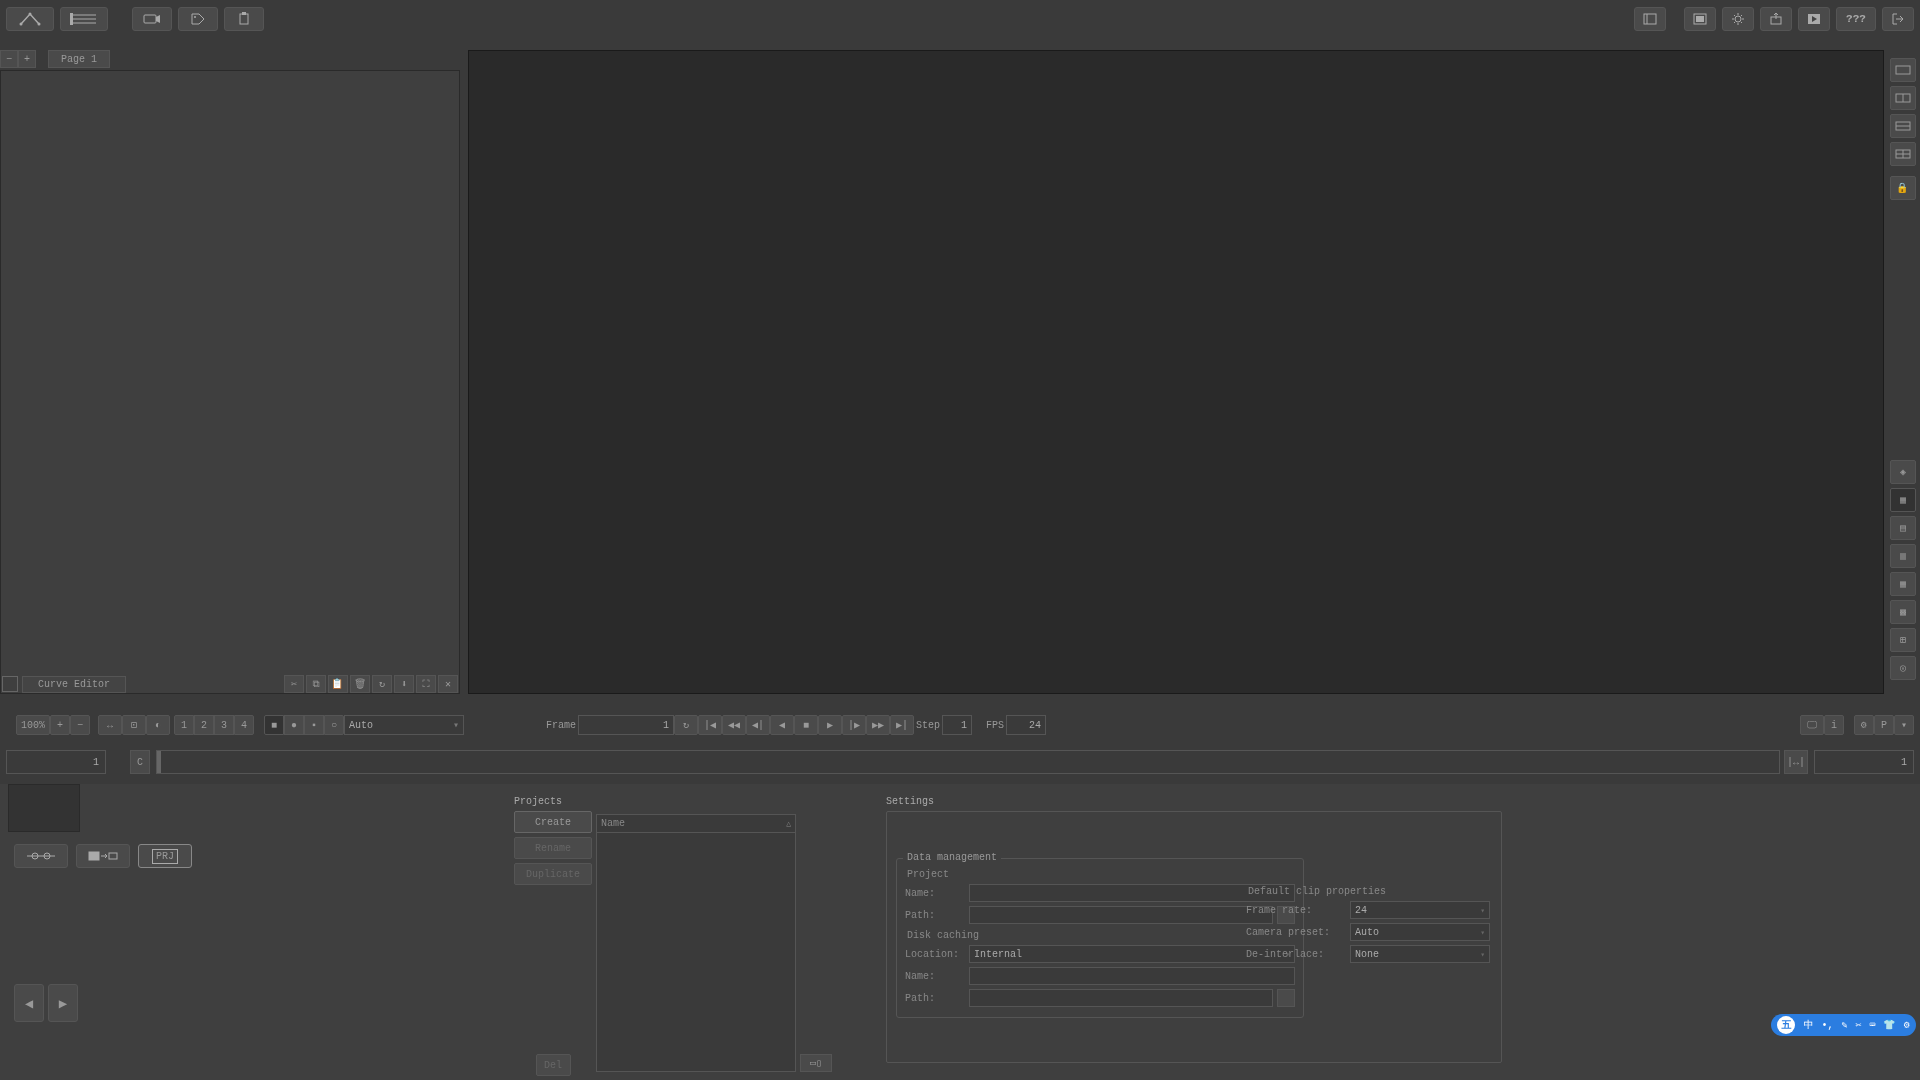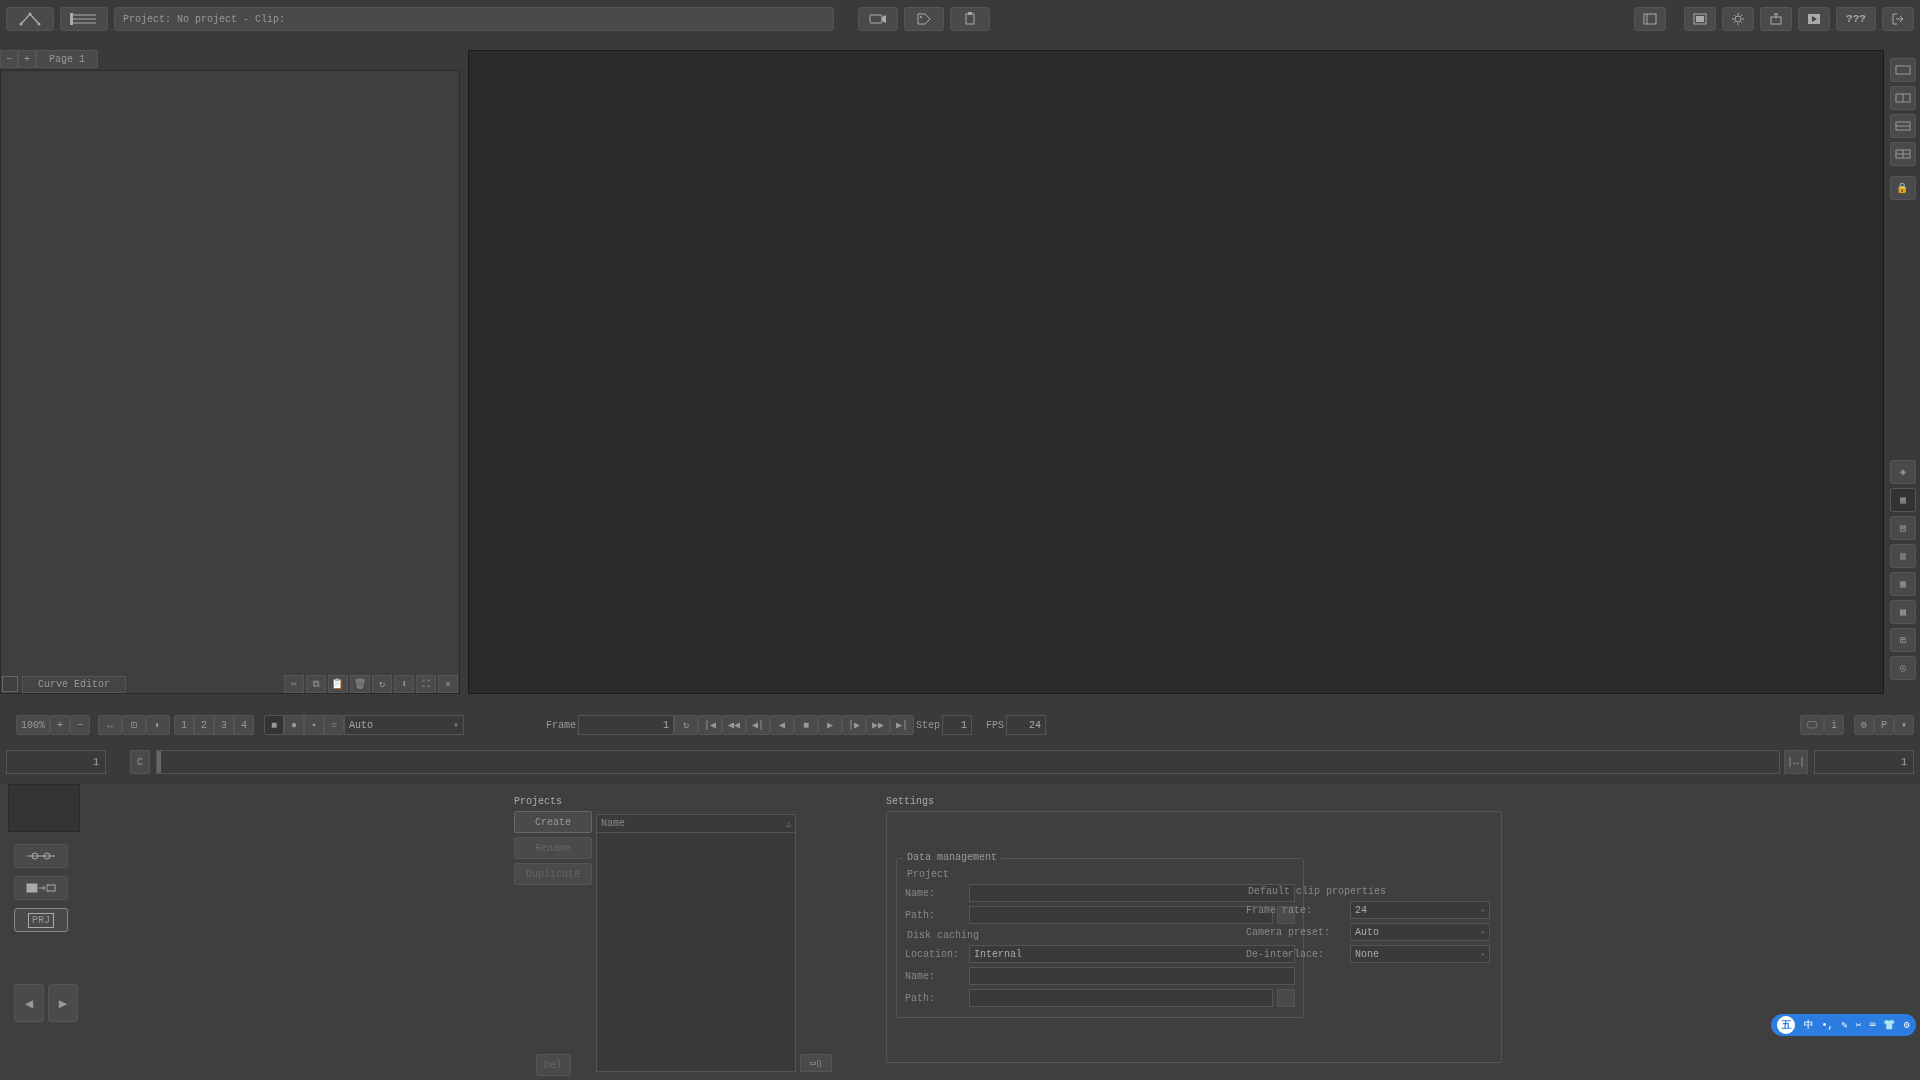--- a/index.html
+++ b/index.html
@@ -11,21 +11,21 @@
 .tb-btn.w36 { width: 48px; }
 .tb-btn.w32 { width: 40px; }
 .tb-btn.w28 { width: 32px; }
 .topbar-text { flex: 0 0 720px; height: 24px; background: #4a4a4a; border: 1px solid #555; border-radius: 3px; padding: 0 8px; display: flex; align-items: center; color: #999; }
 .topbar-status { flex: 0 0 540px; height: 24px; background: #4a4a4a; border: 1px solid #555; border-radius: 3px; padding: 0 8px; display: flex; align-items: center; color: #999; }
 .topbar-spacer { flex: 1; }
 
 
 .page-tabs { position: absolute; top: 50px; left: 0; width: 460px; height: 18px; display: flex; align-items: center; }
 .small-sq { width: 18px; height: 18px; background: #4a4a4a; border: 1px solid #555; display: flex; align-items: center; justify-content: center; cursor: pointer; }
-.page-tab { height: 18px; padding: 0 12px; background: #4a4a4a; border: 1px solid #555; display: flex; align-items: center; margin-left: 0; }
+.page-tab { height: 18px; padding: 0 12px; background: #4a4a4a; border: 1px solid #555; display: flex; align-items: center; margin-left: 12px; }
 
 
 .node-area { position: absolute; top: 70px; left: 0; width: 460px; bottom: 386px; background: #3f3f3f; border: 1px solid #2a2a2a; }
 
 
 .viewport { position: absolute; top: 50px; left: 468px; right: 36px; bottom: 386px; background: #2a2a2a; border: 1px solid #1a1a1a; }
 
 
 .right-col { position: absolute; top: 58px; right: 4px; width: 26px; display: flex; flex-direction: column; gap: 4px; }
 .right-col2 { position: absolute; top: 460px; right: 4px; width: 26px; display: flex; flex-direction: column; gap: 4px; }
@@ -60,21 +60,21 @@
 .timeline-track { position: absolute; left: 156px; right: 140px; top: 750px; height: 24px; background: #3a3a3a; border: 1px solid #555; }
 .timeline-track::before { content: ""; position: absolute; top: 0; bottom: 0; left: 0; width: 4px; background: #666; }
 .timeline-rbtn { position: absolute; right: 112px; top: 750px; width: 24px; height: 24px; background: #4a4a4a; border: 1px solid #555; display:flex;align-items:center;justify-content:center; }
 .timeline-right-num { position: absolute; right: 6px; top: 750px; width: 100px; height: 24px; background: #3a3a3a; border: 1px solid #555; text-align: right; padding: 4px 6px; color: #aaa; }
 
 
 .bottom-area { position: absolute; left: 0; right: 0; top: 784px; bottom: 0; background: #3f3f3f; }
 
 
 .bl-box { position: absolute; left: 8px; top: 0px; width: 72px; height: 48px; background: #333; border: 1px solid #2a2a2a; }
-.bl-icons { position: absolute; left: 14px; top: 60px; display: flex; flex-direction: column; gap: 8px; }
+.bl-icons { position: absolute; left: 14px; top: 60px; display: flex; flex-direction: row; gap: 8px; }
 .bl-icons .bli { width: 54px; height: 24px; background: #4a4a4a; border: 1px solid #555; border-radius: 3px; cursor: pointer; display:flex;align-items:center;justify-content:center; }
 .bl-nav { position: absolute; left: 14px; top: 200px; display: flex; gap: 4px; }
 .bl-nav .bn { width: 30px; height: 38px; background: #4a4a4a; border: 1px solid #555; border-radius: 3px; cursor: pointer; display:flex;align-items:center;justify-content:center;font-size:14px; }
 
 
 .projects-panel { position: absolute; left: 514px; top: 12px; width: 352px; }
 .panel-title { color: #aaa; margin-bottom: 4px; font-size: 10px; }
 .proj-btn-col { display: flex; flex-direction: column; gap: 4px; float: left; width: 78px; }
 .proj-btn { height: 22px; background: #4a4a4a; border: 1px solid #666; border-radius: 2px; display: flex; align-items: center; justify-content: center; cursor: pointer; color: #999; }
 .proj-btn.dim { color: #666; border-color: #555; }
@@ -126,21 +126,20 @@
       </svg>
   </div>
   <div class="tb-btn w36">
     <svg width="28" height="14" viewBox="0 0 28 14">
         <line x1="2" y1="3" x2="26" y2="3" stroke="#aaa"></line>
         <line x1="2" y1="7" x2="26" y2="7" stroke="#aaa"></line>
         <line x1="2" y1="11" x2="26" y2="11" stroke="#aaa"></line>
         <rect x="0" y="1" width="3" height="12" fill="#aaa"></rect>
       </svg>
   </div>
-  <div class="topbar-text">Project: No project - Clip:</div>
   <div style="width:12px"></div>
   <div class="tb-btn w32">
     <svg width="18" height="12" viewBox="0 0 18 12">
         <rect x="1" y="2" width="12" height="8" rx="1" stroke="#aaa" fill="none"></rect>
         <path d="M13 4 L17 2 L17 10 L13 8 Z" fill="#aaa"></path>
       </svg>
   </div>
   <div class="tb-btn w32">
     <svg width="16" height="14" viewBox="0 0 16 14">
         <path d="M2 2 L9 2 L14 7 L9 12 L2 12 Z" stroke="#aaa" fill="none"></path>

